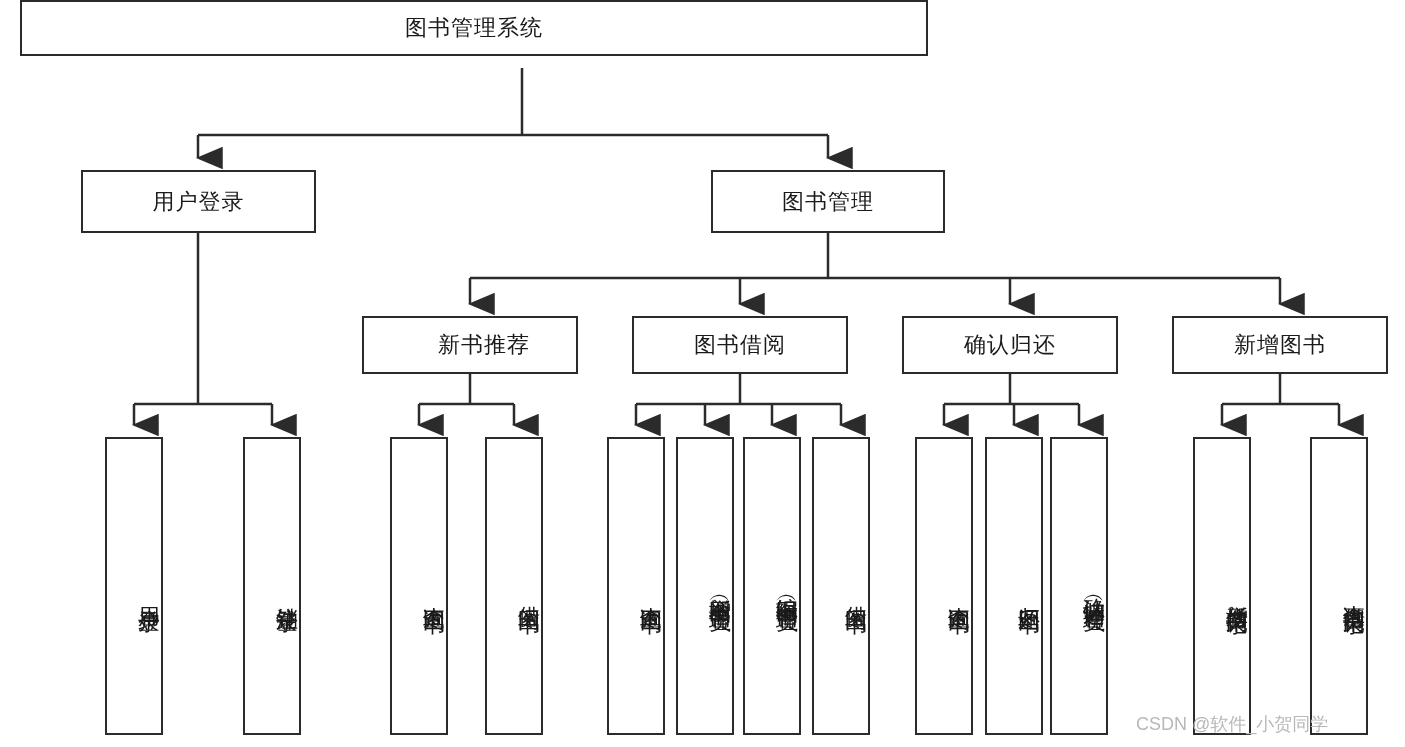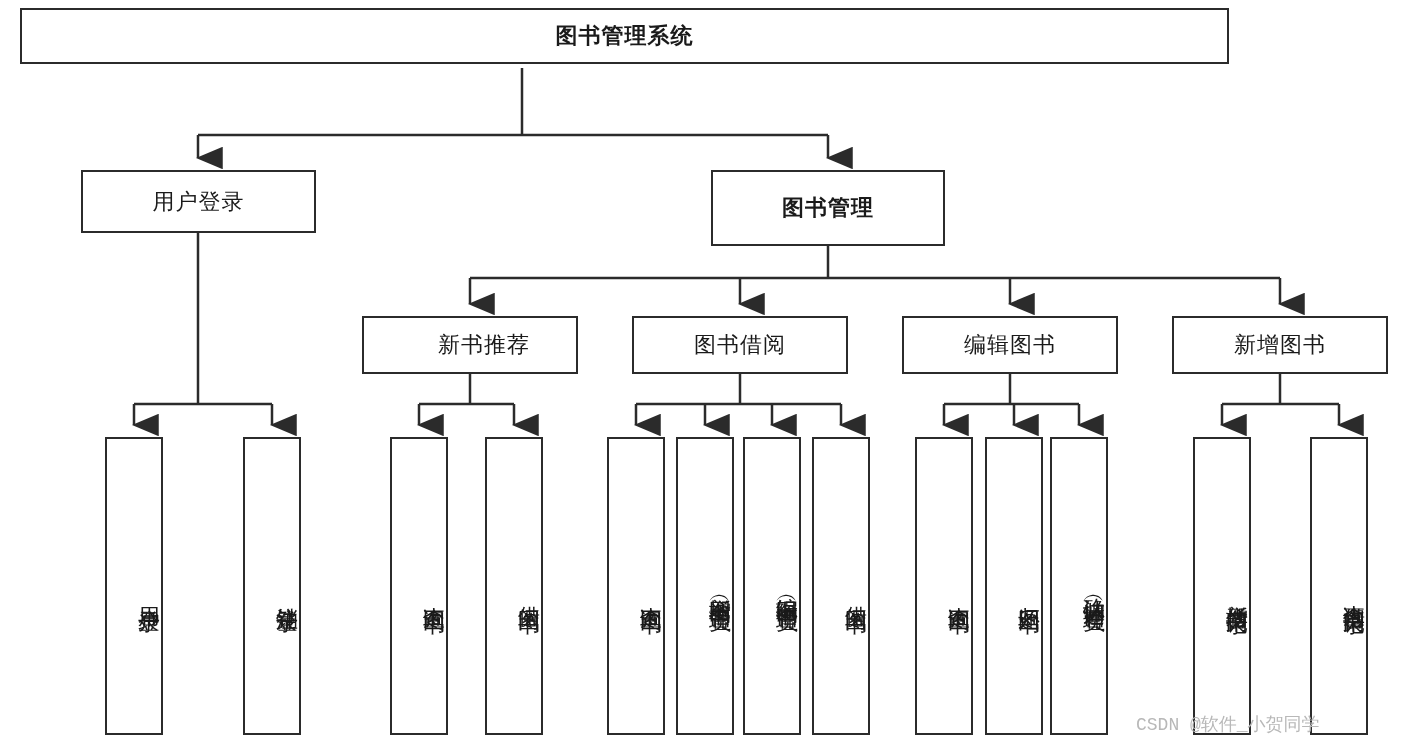--- a/index.html
+++ b/index.html
@@ -54,21 +54,21 @@
     height: 747px;
     pointer-events: none;
   }
   .watermark {
     position: absolute;
     left: 1136px;
     top: 712px;
     font-size: 18px;
     color: #b8b8b8;
     white-space: nowrap;
-    font-family: Liberation Mono, monospace;
+    font-family: Liberation Sans, sans-serif;
   }
 </style>
 </head>
 <body>
 
 <div id="canvas">
 
   <svg class="wires" viewBox="0 0 1405 747">
     <defs>
       <marker id="arrow" viewBox="0 0 10 12" refX="5" refY="11" markerWidth="9" markerHeight="11" orient="auto-start-reverse">
@@ -112,39 +112,39 @@
       <path d="M 1014 404 L 1014 425" marker-end="url(#arrow)"></path>
       <path d="M 1079 404 L 1079 425" marker-end="url(#arrow)"></path>
 
       <path d="M 1280 374 L 1280 404"></path>
       <path d="M 1222 404 L 1339 404"></path>
       <path d="M 1222 404 L 1222 425" marker-end="url(#arrow)"></path>
       <path d="M 1339 404 L 1339 425" marker-end="url(#arrow)"></path>
     </g>
   </svg>
 
-  <div class="node horiz" style="left:20px; top:8px; width:1209px; height:56px;font-weight:bold;">
+  <div class="node horiz" style="left:20px; top:0; width:908px; height:56px;">
     <span>图书管理系统</span>
   </div>
 
   <div class="node horiz" style="left:81px; top:170px; width:235px; height:63px;">
     <span>用户登录</span>
   </div>
-  <div class="node horiz" style="left:711px; top:170px; width:234px; height:76px;font-weight:bold;">
+  <div class="node horiz" style="left:711px; top:170px; width:234px; height:63px;">
     <span>图书管理</span>
   </div>
 
   <div class="node horiz" style="left:362px; top:316px; width:216px; height:58px;padding-left:28px;">
     <span>新书推荐</span>
   </div>
   <div class="node horiz" style="left:632px; top:316px; width:216px; height:58px;justify-content:center;">
     <span>图书借阅</span>
   </div>
   <div class="node horiz" style="left:902px; top:316px; width:216px; height:58px;">
-    <span>编辑图书</span>
+    <span>确认归还</span>
   </div>
   <div class="node horiz" style="left:1172px; top:316px; width:216px; height:58px;">
     <span>新增图书</span>
   </div>
 
   <div class="node vert" style="left:105px; top:437px; width:58px; height:298px;">
     <span class="vlabel">用户登录</span>
   </div>
   <div class="node vert" style="left:243px; top:437px; width:58px; height:298px;">
     <span class="vlabel">注销登录</span>

